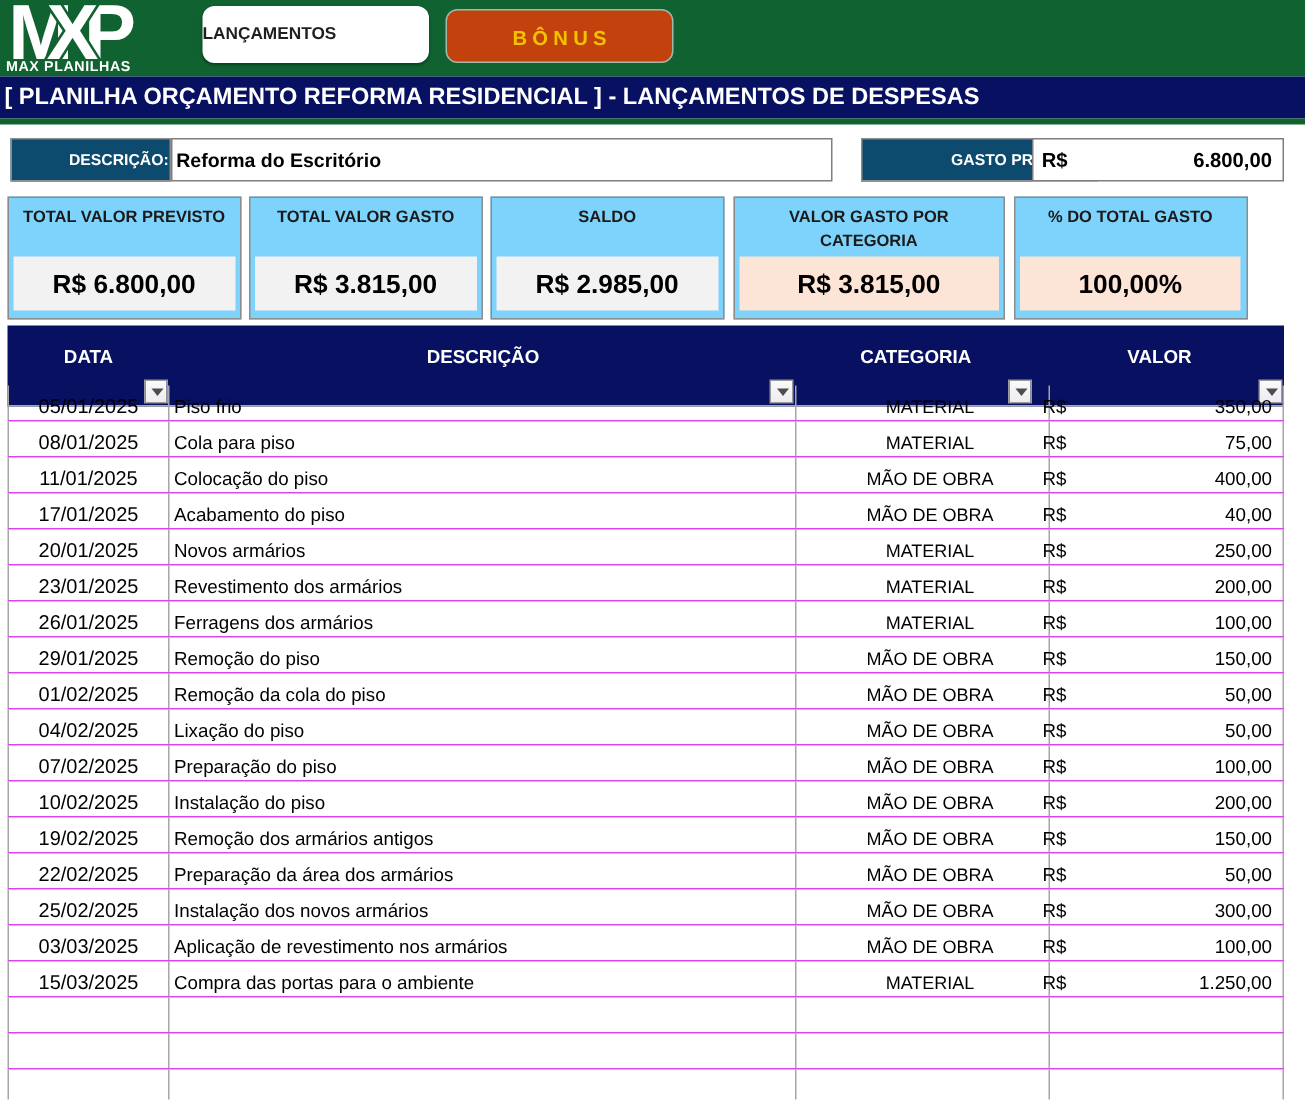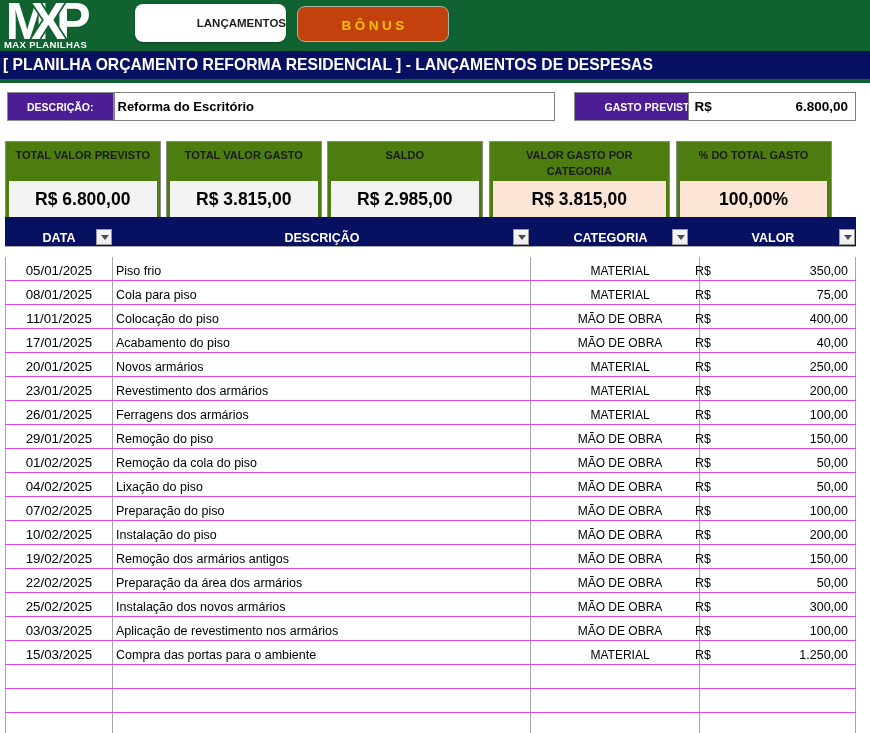--- a/index.html
+++ b/index.html
@@ -15,55 +15,55 @@
 
   #titletext { left:3px; top:51px; width:860px; height:28px; line-height:28px;
     color:#fff; font-weight:bold; font-size:15.7px; letter-spacing:0px; }
 
   
   #logo { left:3px; top:-2px; width:110px; height:46px; color:#fff; }
   #maxp { left:4px; top:39px; color:#fff; font-weight:bold; font-size:9.5px; letter-spacing:0.4px; }
 
   
   #btn1 { left:135px; top:4px; width:151px; height:38px; background:#fff; border-radius:8px;
-    text-align:right; line-height:38px; font-weight:bold; font-size:11.5px; color:#1f1f1f;
+    text-align:left; line-height:38px; font-weight:bold; font-size:11.5px; color:#1f1f1f;
     box-shadow:0 1px 2px rgba(0,0,0,0.35); }
   #btn2 { left:297px; top:6px; width:152px; height:36px; background:#c2410c;
     border:1px solid #a3b8aa; border-radius:8px; text-align:center; line-height:37px;
     font-weight:bold; font-size:13.5px; color:#f2c100; letter-spacing:3.5px; text-indent:3.5px; }
 
   
-  .navybox { background:#4c1d95; color:#fff; font-weight:bold; font-size:10.5px; border:1px solid #8c8c8c;
-    text-align:center; line-height:29px; }
+  .navybox { background:#0c4a6e; color:#fff; font-weight:bold; font-size:10.5px; border:1px solid #8c8c8c;
+    text-align:right; line-height:29px; }
   .whitebox { background:#fff; border:1px solid #7f7f7f; }
   #lbl1 { left:7px;   top:91.5px; width:106.5px; height:29px; }
   #inp1 { left:113.5px; top:91.5px; width:441px; height:29px;
     font-weight:bold; font-size:13px; color:#000; line-height:27px; padding-left:3px; }
   #lbl2 { left:530px; top:91.5px; width:157.5px; height:29px;margin-left:44px; }
   #inp2 { left:687.5px; top:91.5px; width:168.5px; height:29px;
     font-weight:bold; font-size:13.5px; color:#000; line-height:27px; }
   #inp2 .rs { position:absolute; left:6px; }
   #inp2 .val { position:absolute; right:7px; }
 
   
-  .card { top:141px; height:82px; background:#4d7c0f; border:1px solid #8c8c8c; }
+  .card { top:131px; height:82px; background:#7dd3fc; border:1px solid #8c8c8c; }
   .ctitle { position:absolute; left:0; right:0; top:6px; text-align:center;
     font-weight:bold; font-size:11px; color:#1a1a1a; line-height:15.5px; }
   .cval { position:absolute; left:3.5px; right:3.5px; top:38.5px; height:36.5px;
     background:#f2f2f2; text-align:center; line-height:36.5px;
     font-weight:bold; font-size:17.5px; color:#000; }
   .cval.peach { background:#fce4d6; }
   #card1 { left:4.5px;  width:156.5px; }
   #card2 { left:165.5px; width:156.5px; }
   #card3 { left:326.5px; width:156.5px; }
   #card4 { left:488.5px; width:181.5px; }
   #card5 { left:675.5px; width:156px; }
 
   
-  #thead { left:5px; top:217px; width:851px; height:30px; background:#081161;
+  #thead { left:5px; top:217px; width:851px; height:54px; background:#081161;
     border-bottom:1px solid #a6a6a6; }
   .hcell { position:absolute; top:0; height:100%; color:#fff; font-weight:bold; font-size:12.5px; }
   .hlabel { position:absolute; left:0; right:0; top:14px; text-align:center; }
   .fbtn { position:absolute; width:16px; height:16.5px; bottom:1px;
     background:linear-gradient(#fafafa,#ececf2); border:1px solid #9a9a9a; }
   .fbtn:after { content:""; position:absolute; left:3.5px; top:5.5px; width:0; height:0;
     border-left:4px solid transparent; border-right:4px solid transparent;
     border-top:5px solid #4d4d4d; }
 
   

